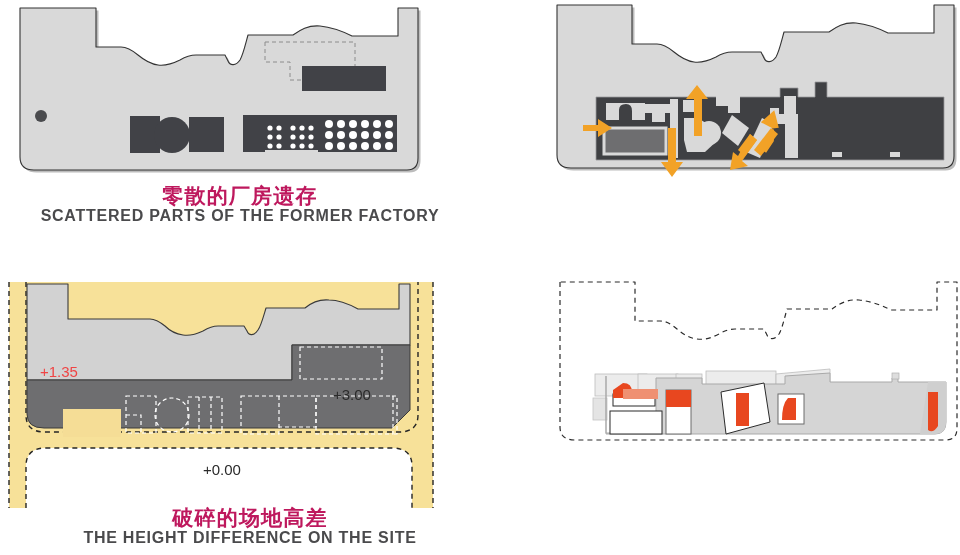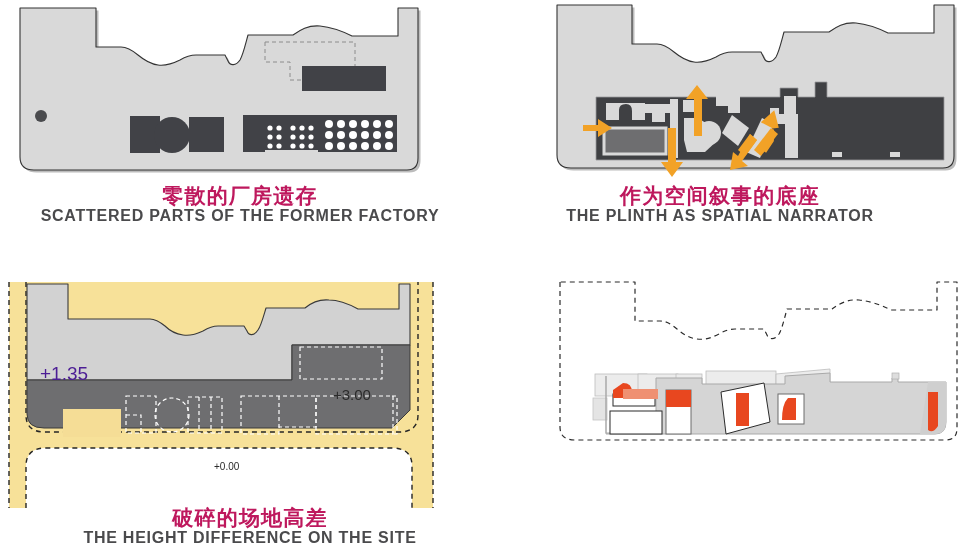--- a/index.html
+++ b/index.html
@@ -216,24 +216,20 @@
         <g>
           <path d="M276,146 L283,152 L292,142 C294,138 290,132 293,129 L282,121 L297,111 L299,129 L293,129 C296,133 292,138 289,142 Z" fill="#f2a227" transform="rotate(-8 290 130)"></path>
           <path d="M274,150 L281,156 L298,134 L291,128 Z" fill="#f2a227"></path>
         </g>
         <g>
           <path d="M270,134 L277,140 L262,161 L268,166 L250,170 L253,152 L258,156 Z" fill="#f2a227"></path>
           <path d="M270,134 L277,140 L265,156 L258,150 Z" fill="#f2a227"></path>
         </g>
       </svg>
     </div>
-    <div class="caption">
-      <span class="cap-cn">作为空间叙事的底座</span>
-      <span class="cap-en">THE PLINTH AS SPATIAL NARRATOR</span>
-    </div>
   </div>
 
   <div class="panel" id="panel-3">
     <div class="fig">
       <svg viewBox="0 0 480 250" xmlns="http://www.w3.org/2000/svg">
         <g>
           <path d="M9,12 L433,12 L433,238 L412,238
                    L412,196 Q412,178 392,178 L46,178 Q26,178 26,196 L26,238 L9,238 Z" fill="#f7e199"></path>
           <path d="M26,12 L26,145 Q26,160 44,160 L400,160 Q418,160 418,146 L418,12 Z" fill="#f7e199"></path>
         </g>
@@ -273,23 +269,23 @@
             <rect x="316" y="126" width="77" height="38"></rect>
             <path d="M392,126 L397,126 L397,164 L392,164"></path>
             <rect x="300" y="77" width="82" height="32"></rect>
           </g>
         </g>
 
         <g>
           <text x="40" y="366" font-family="Liberation Sans, sans-serif" font-size="15" fill="#2b2b2b"></text>
         </g>
       </svg>
-      <div style="position:absolute;left:40px;top:93px;font-size:19px;color:#4c1d95;">+1.35</div>
+      <div style="position:absolute;left:40px;top:93px;font-size:15px;color:#ef4444;">+1.35</div>
       <div style="position:absolute;left:333px;top:116px;font-size:15px;color:#2b2b2b;">+3.00</div>
-      <div style="position:absolute;left:214px;top:191px;font-size:10px;color:#2b2b2b;">+0.00</div>
+      <div style="position:absolute;left:203px;top:191px;font-size:15px;color:#2b2b2b;">+0.00</div>
     </div>
     <div class="caption">
       <span class="cap-cn">破碎的场地高差</span>
       <span class="cap-en">THE HEIGHT DIFFERENCE ON THE SITE</span>
     </div>
   </div>
 
   <div class="panel" id="panel-4">
     <div class="fig">
       <svg viewBox="0 0 480 250" xmlns="http://www.w3.org/2000/svg">

